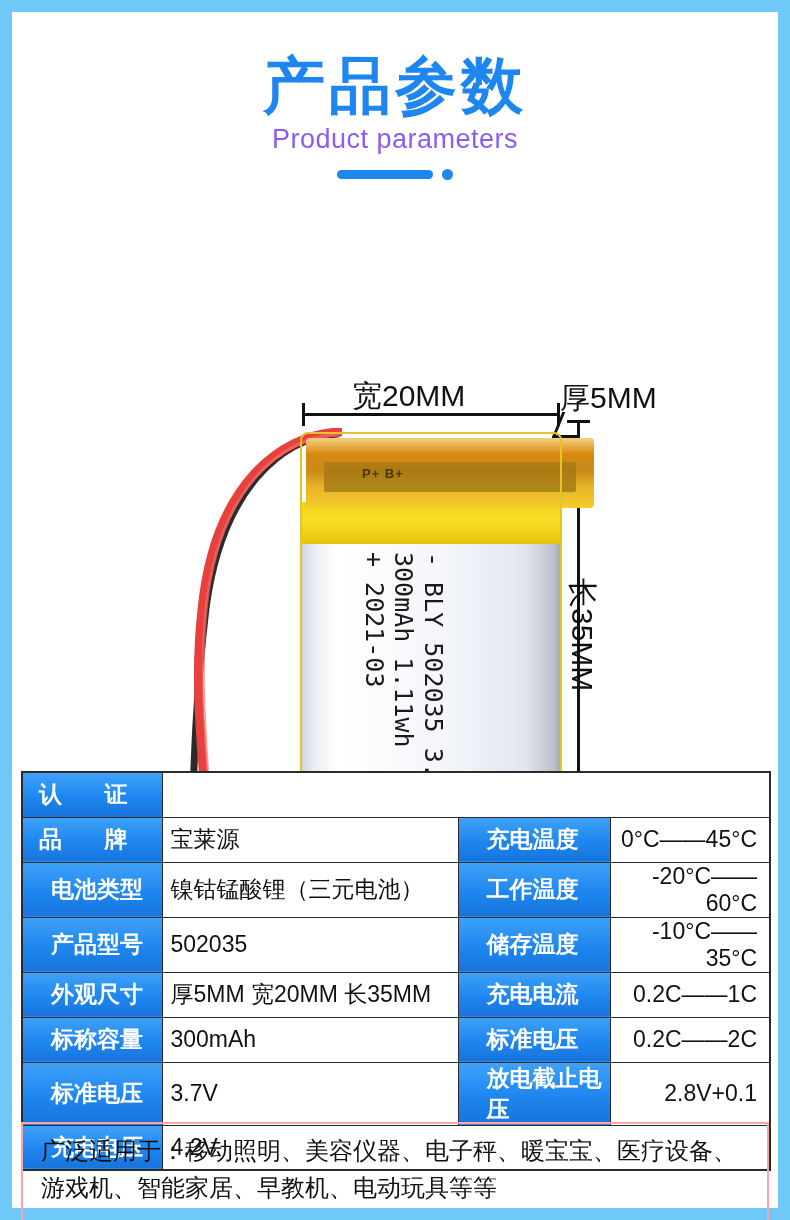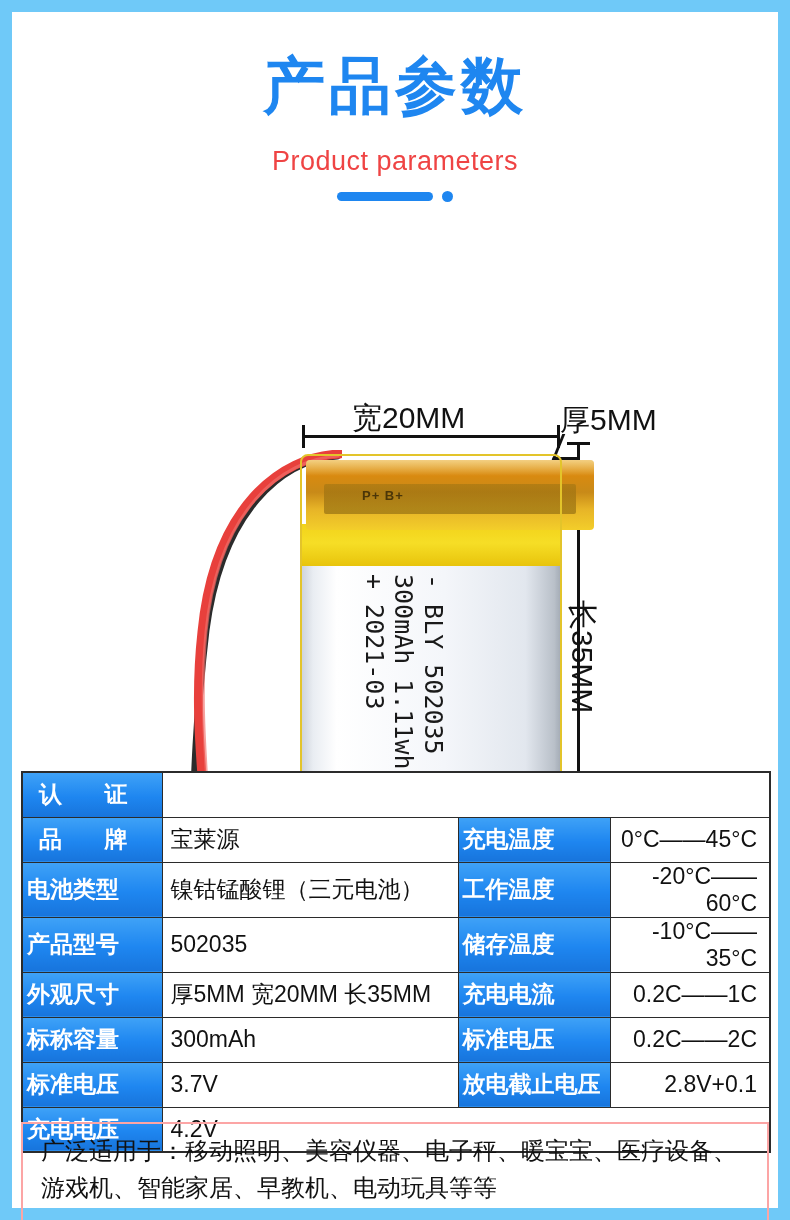--- a/index.html
+++ b/index.html
@@ -19,23 +19,23 @@
   
   .header{ padding-top:40px; text-align:center; }
   .title-cn{
     font-size:62px;
     font-weight:bold;
     color:#1E86F0;
     letter-spacing:4px;
     line-height:1.1;
   }
   .title-en{
-    margin-top:26px;
+    margin-top:4px;
     font-size:27px;
-    color:#ef4444;
+    color:#8b5cf6;
     letter-spacing:0.5px;
   }
   .rule{
     margin-top:14px;
     display:flex;
     justify-content:center;
     align-items:center;
     gap:9px;
   }
   .rule-bar{ width:96px; height:9px; border-radius:5px; background:#1E86F0; }
@@ -180,21 +180,21 @@
     color:#111;
     padding:0 8px;
     vertical-align:middle;
     background:#fff;
   }
   .spec td.k{
     background:linear-gradient(180deg,#3FA2F7 0%,#1E86F0 55%,#1774DC 100%);
     color:#ffffff;
     font-weight:bold;
     text-align:left;
-    padding-left:4px;
+    padding-left:28px;
   }
   .spec td.k.spread{
     letter-spacing:18px;
     padding-left:16px;
   }
   .spec td.vnum{ text-align:right; padding-right:12px; }
 
   
   .apps{
     position:absolute; left:9px; top:1110px;

